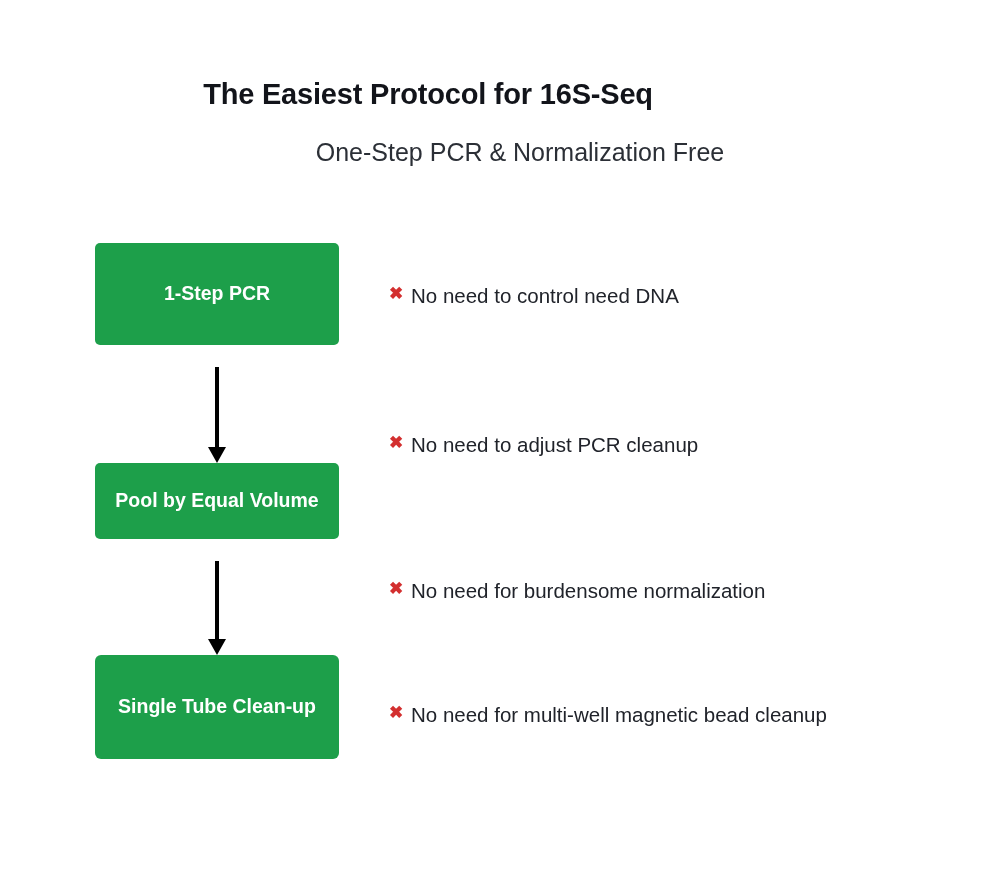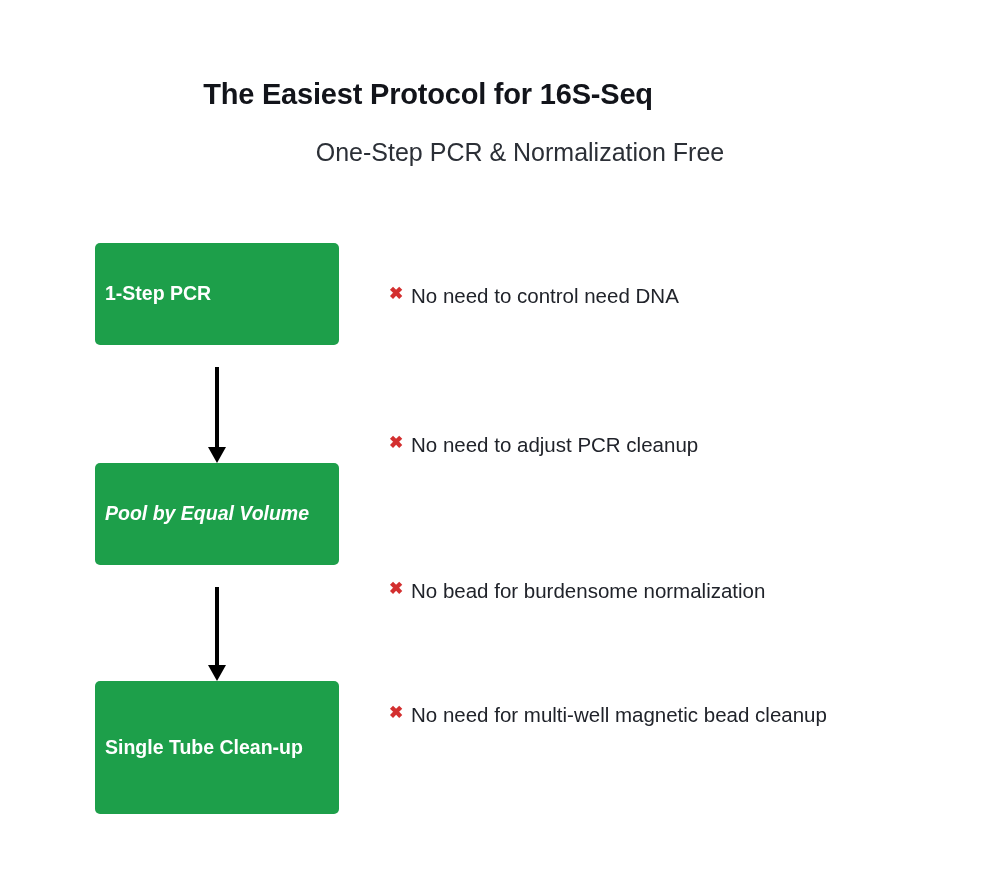--- a/index.html
+++ b/index.html
@@ -54,31 +54,32 @@
     width: 244px;
   }
 
   .step-box {
     width: 244px;
     background: #1d9f4a;
     border-radius: 5px;
     color: #ffffff;
     display: flex;
     align-items: center;
+    justify-content: center;
     text-align: center;
     font-weight: bold;
     font-size: 19.5px;
     line-height: 1.32;
     box-sizing: border-box;
     padding: 2px 10px;
   }
 
   .step-1 { height: 102px; }
-  .step-2 { height: 102px; font-style: italic; }
-  .step-3 { height: 133px; }
+  .step-2 { height: 76px; }
+  .step-3 { height: 104px; border-radius: 6px; }
 
   .arrow-wrap {
     width: 244px;
     display: flex;
     justify-content: center;
   }
   .arrow {
     position: relative;
     width: 18px;
   }
@@ -187,21 +188,21 @@
       <span class="btext">No need to control need DNA</span>
     </div>
 
     <div class="bullet b2">
       <span class="x-icon">✖</span>
       <span class="btext">No need to adjust PCR cleanup</span>
     </div>
 
     <div class="bullet b3">
       <span class="x-icon">✖</span>
-      <span class="btext">No bead for burdensome normalization</span>
+      <span class="btext">No need for burdensome normalization</span>
     </div>
 
     <div class="bullet b4">
       <span class="x-icon">✖</span>
       <span class="btext">No need for multi-well magnetic bead cleanup</span>
     </div>
 
   </div>
 
 </div>

